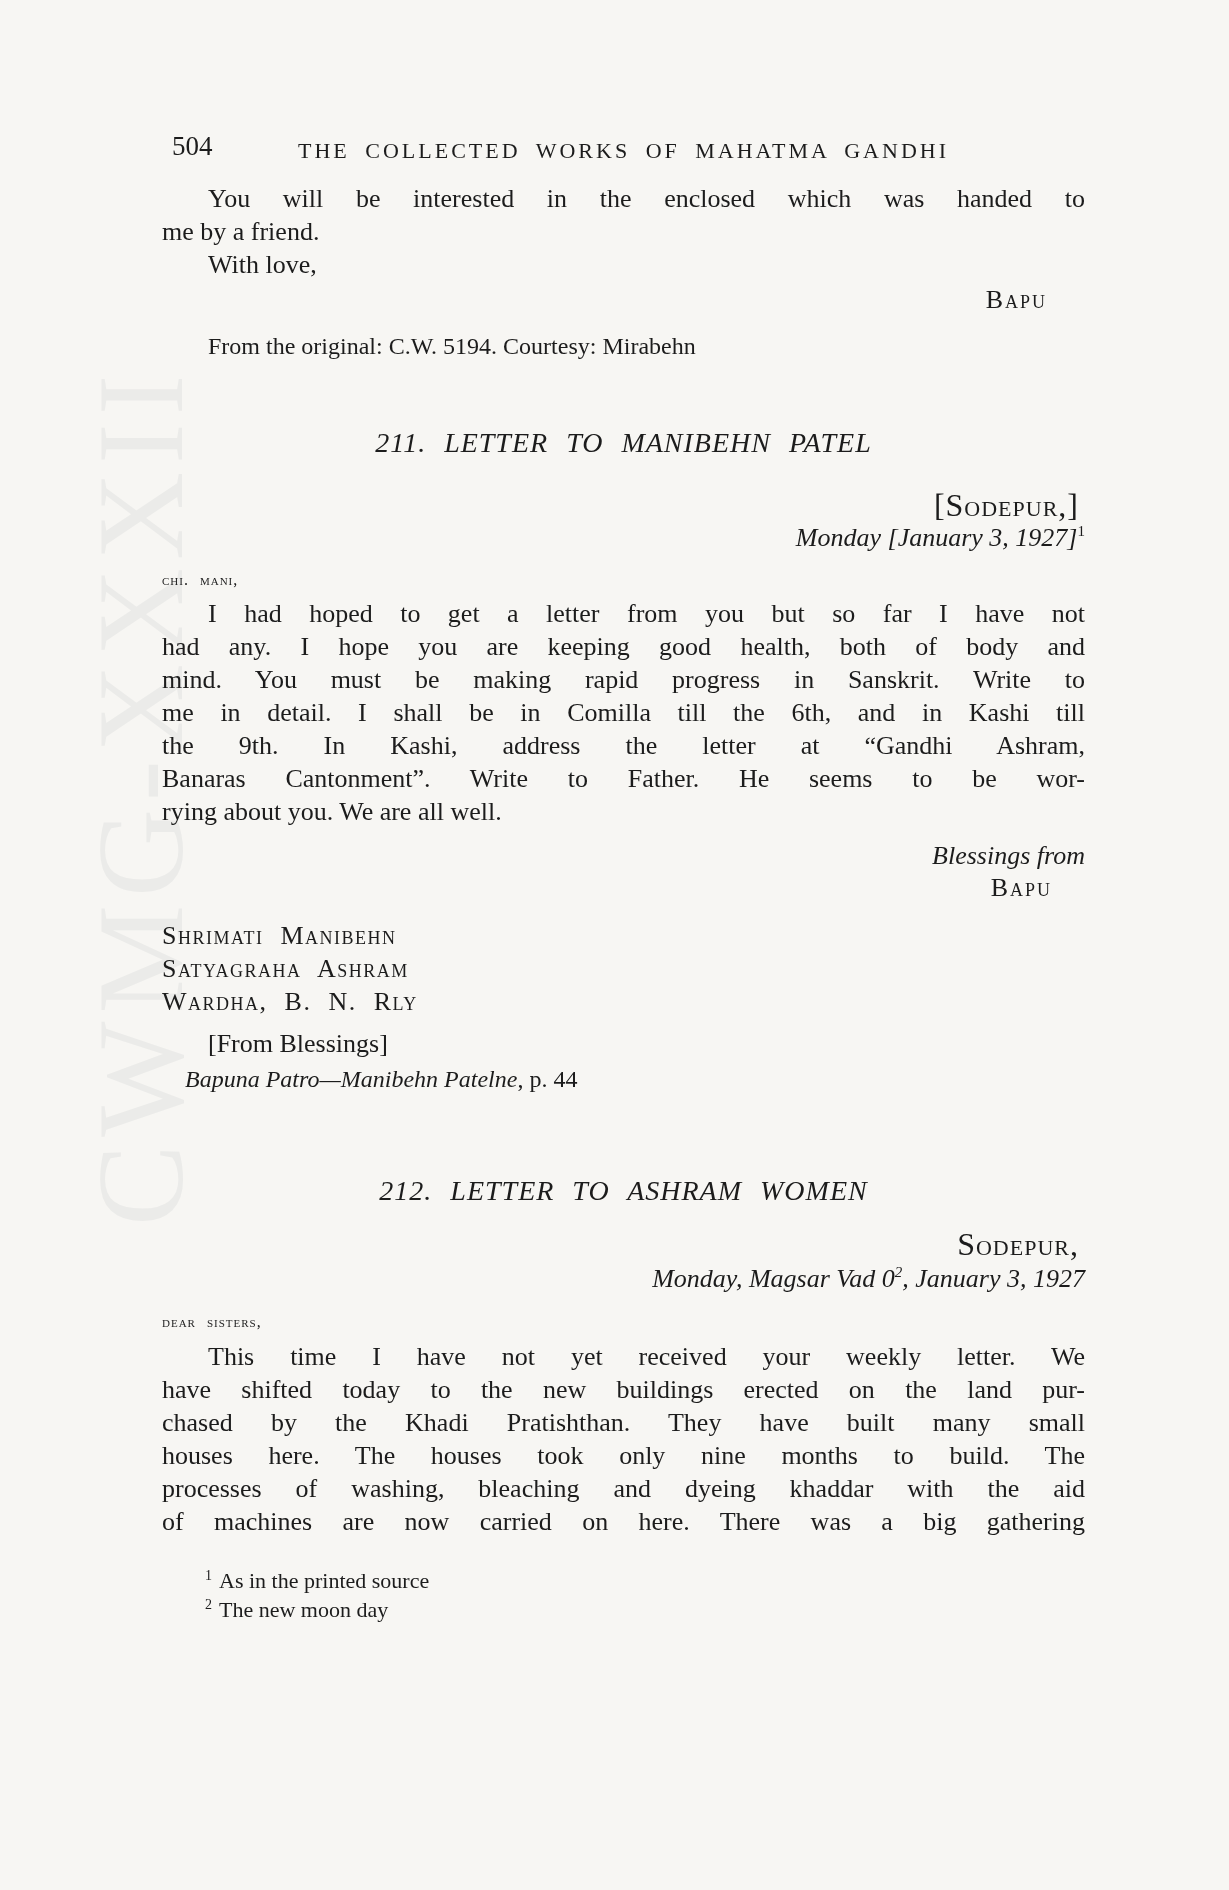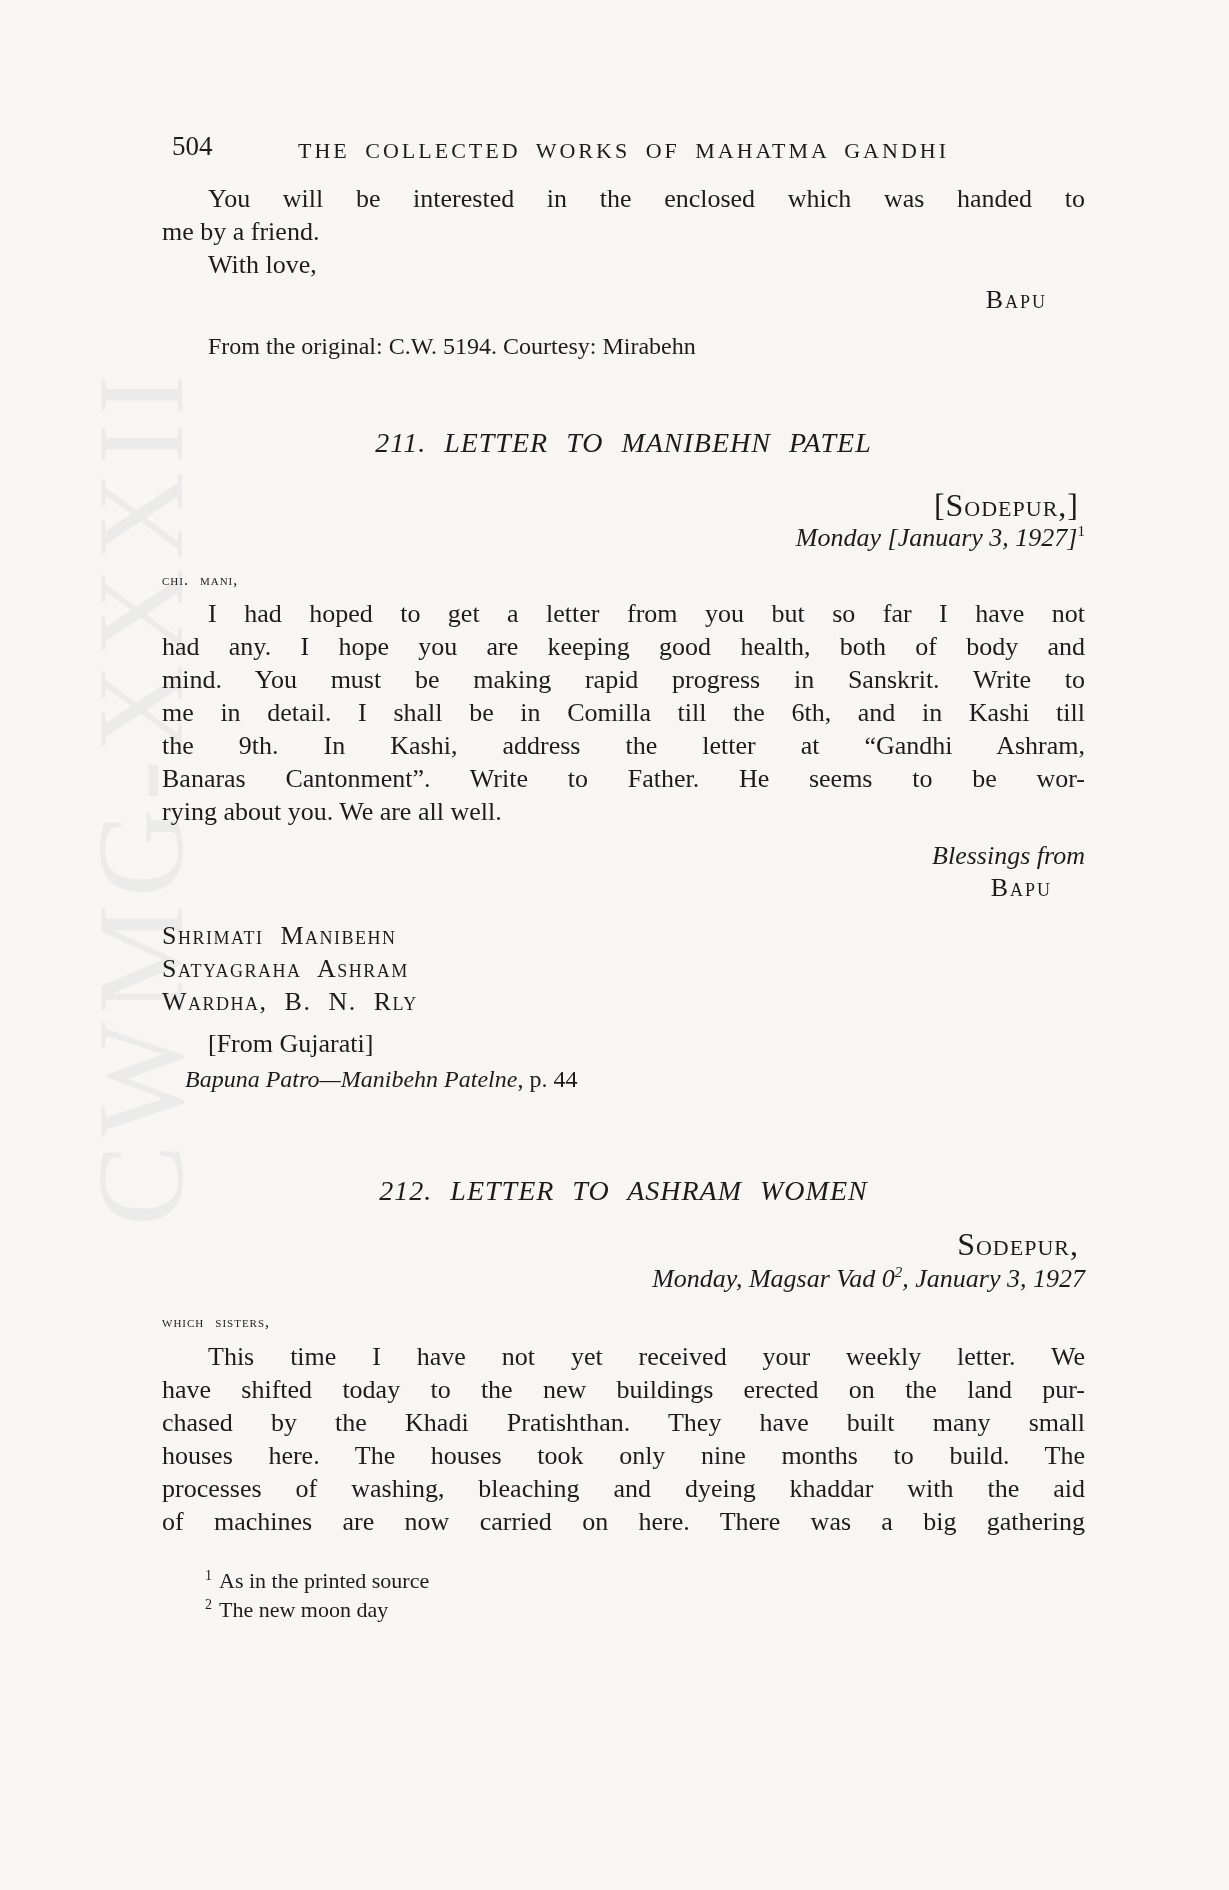--- a/index.html
+++ b/index.html
@@ -87,33 +87,33 @@
       <div class="line just">Banaras Cantonment”.  Write to Father.  He seems to be wor-</div>
       <div class="line">rying about you. We are all well.</div>
     </div>
   <div class="abs r it vale" style="top:839px;">Blessings from</div>
   <div class="abs r sc sig" style="top:871px;padding-right:33px;box-sizing:border-box;">Bapu</div>
   <div class="abs sc addr" style="top:919px;">
       <div class="line">Shrimati Manibehn</div>
       <div class="line">Satyagraha Ashram</div>
       <div class="line">Wardha, B. N. Rly</div>
     </div>
-  <div class="abs" style="top:1027px;padding-left:46px;box-sizing:border-box;">[From Gujarati]</div>
+  <div class="abs" style="top:1027px;padding-left:46px;box-sizing:border-box;">[From Blessings]</div>
   <div class="abs srcline" style="top:1063px;padding-left:23px;box-sizing:border-box;">
     <span class="it">Bapuna Patro—Manibehn Patelne</span><span>, p. 44</span>
   </div>
 
   <div class="abs c letterhead" style="top:1166px;margin-top:8px;">
     <span class="num">212.</span><span>LETTER TO ASHRAM WOMEN</span>
   </div>
   <div class="abs r placeline sc" style="top:1228px;padding-right:6px;box-sizing:border-box;">Sodepur,</div>
   <div class="abs r dateline it" style="top:1262px;">
     <span>Monday, Magsar Vad 0</span><sup>2</sup><span>, January 3, 1927</span>
   </div>
-  <div class="abs sc salut" style="top:1305px;">which sisters,</div>
+  <div class="abs sc salut" style="top:1305px;">dear sisters,</div>
   <div class="abs" style="top:1340px;">
       <div class="line just ind">This time I have not yet received your weekly letter.  We</div>
       <div class="line just">have shifted today to the new buildings erected on the land pur-</div>
       <div class="line just">chased by the Khadi Pratishthan.  They have built many small</div>
       <div class="line just">houses here. The houses took only nine months to build.  The</div>
       <div class="line just">processes of washing, bleaching and dyeing khaddar with the aid</div>
       <div class="line just">of machines are now carried on here.  There was a big gathering</div>
     </div>
 
   <div class="abs footnotes" style="top:1566px;">

